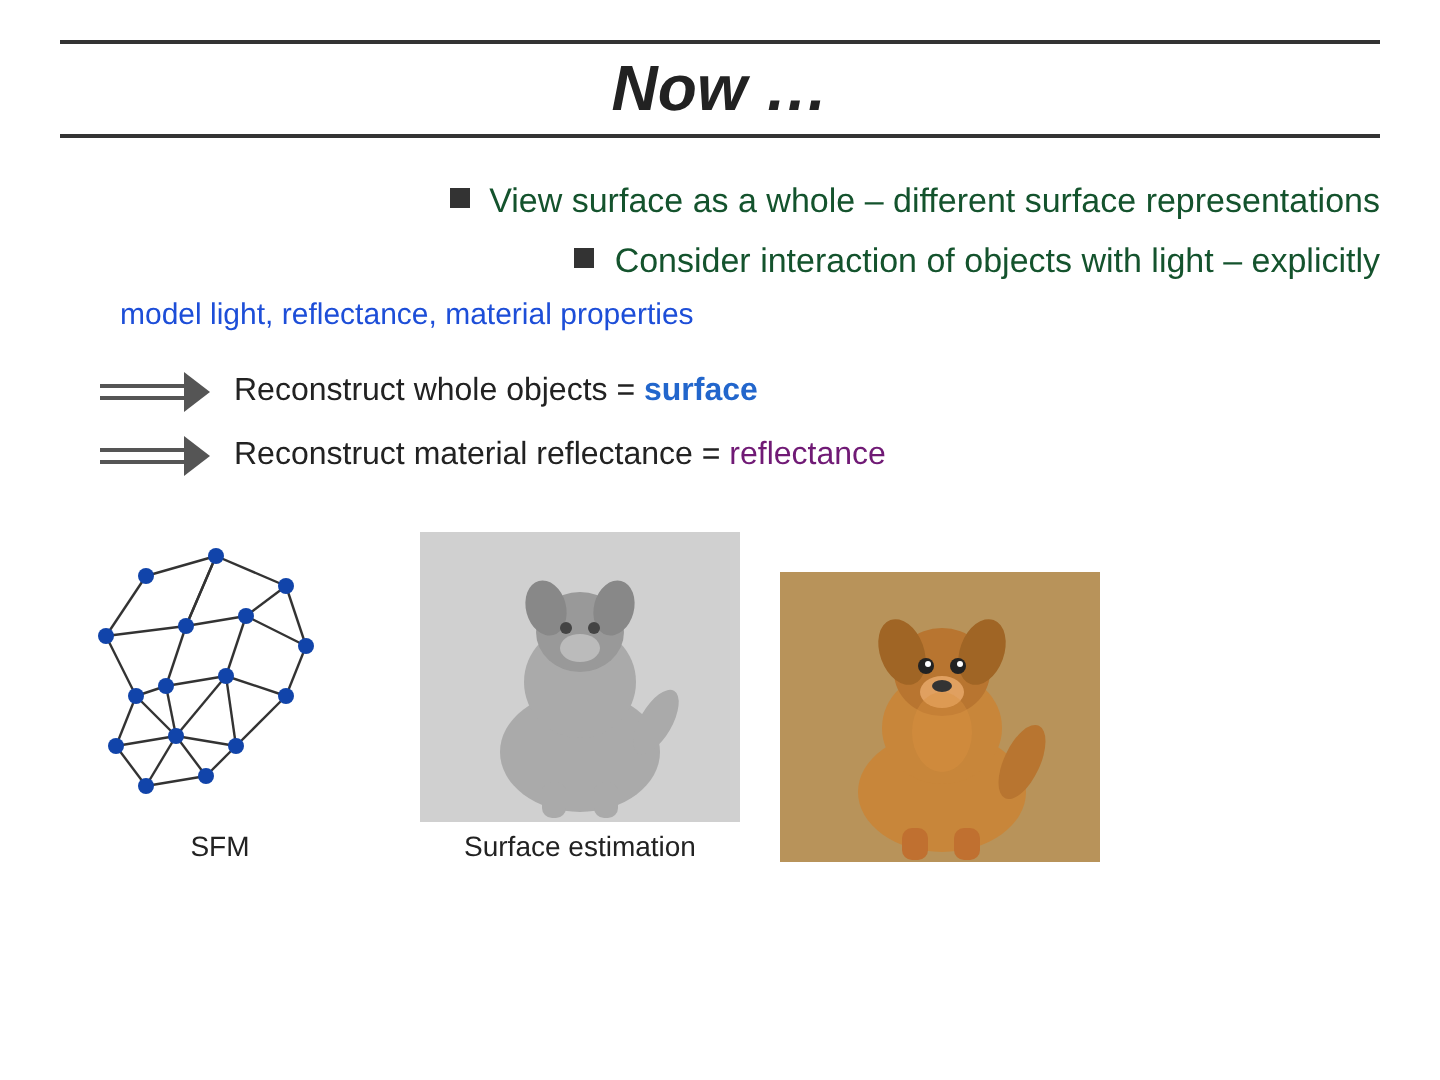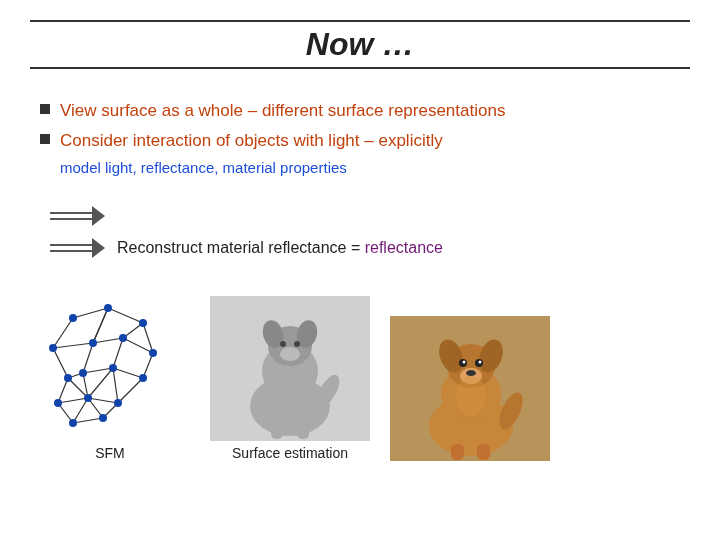--- a/index.html
+++ b/index.html
@@ -10,21 +10,20 @@
       font-family: Arial, sans-serif;
       overflow: hidden;
     }
 
     .slide {
       width: 720px;
       height: 540px;
       padding: 20px 30px 20px 30px;
       display: flex;
       flex-direction: column;
-      gap: 10px;
     }
 
     .title-area {
       text-align: center;
       margin-bottom: 10px;
     }
 
     .title-line {
       border-top: 2px solid #333;
       margin-bottom: 4px;
@@ -44,21 +43,22 @@
 
     .bullets {
       margin: 10px 0 0 10px;
     }
 
     .bullet-item {
       display: flex;
       align-items: flex-start;
       margin-bottom: 6px;
       font-size: 17px;
-      color: #c2410c;
+      color: #14532d;
+      justify-content: flex-end;
     }
 
     .bullet-square {
       display: inline-block;
       width: 10px;
       height: 10px;
       background: #333;
       margin-right: 10px;
       margin-top: 5px;
       flex-shrink: 0;
@@ -180,20 +180,23 @@
   </div>
 
   <div class="arrows-section">
     <div class="arrow-row">
       <span class="arrow-icon">
         <svg viewBox="0 0 55 24" xmlns="http://www.w3.org/2000/svg">
           <rect x="0" y="8" width="42" height="8" fill="#555"></rect>
           <polygon points="42,2 55,12 42,22" fill="#555"></polygon>
           <rect x="0" y="10" width="42" height="4" fill="white"></rect>
         </svg>
+      </span>
+      <span>
+        <span>Reconstruct whole objects = </span><span class="highlight-surface">surface</span>
       </span>
     </div>
     <div class="arrow-row">
       <span class="arrow-icon">
         <svg viewBox="0 0 55 24" xmlns="http://www.w3.org/2000/svg">
           <rect x="0" y="8" width="42" height="8" fill="#555"></rect>
           <polygon points="42,2 55,12 42,22" fill="#555"></polygon>
           <rect x="0" y="10" width="42" height="4" fill="white"></rect>
         </svg>
       </span>

